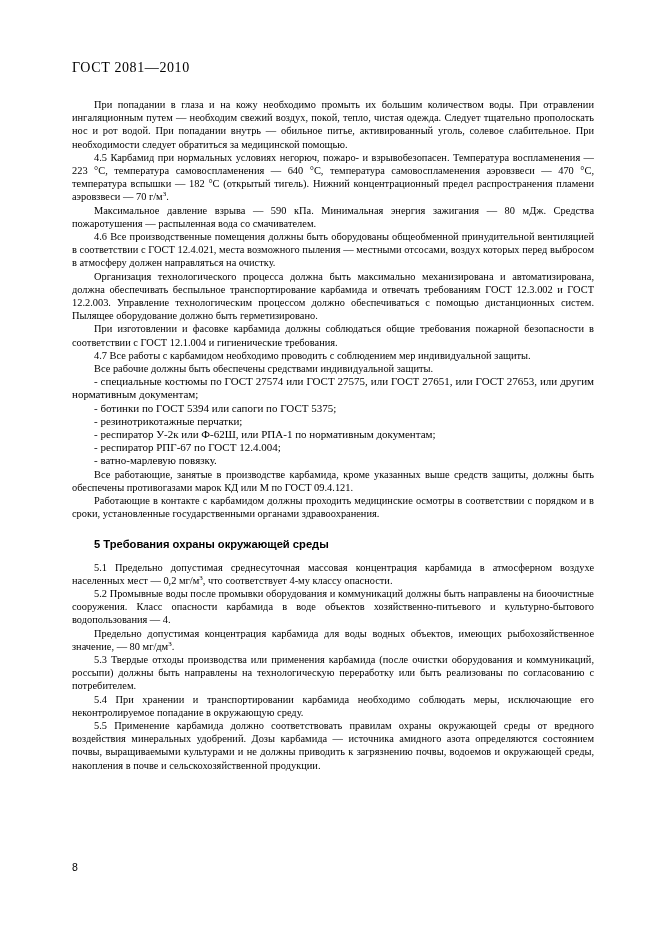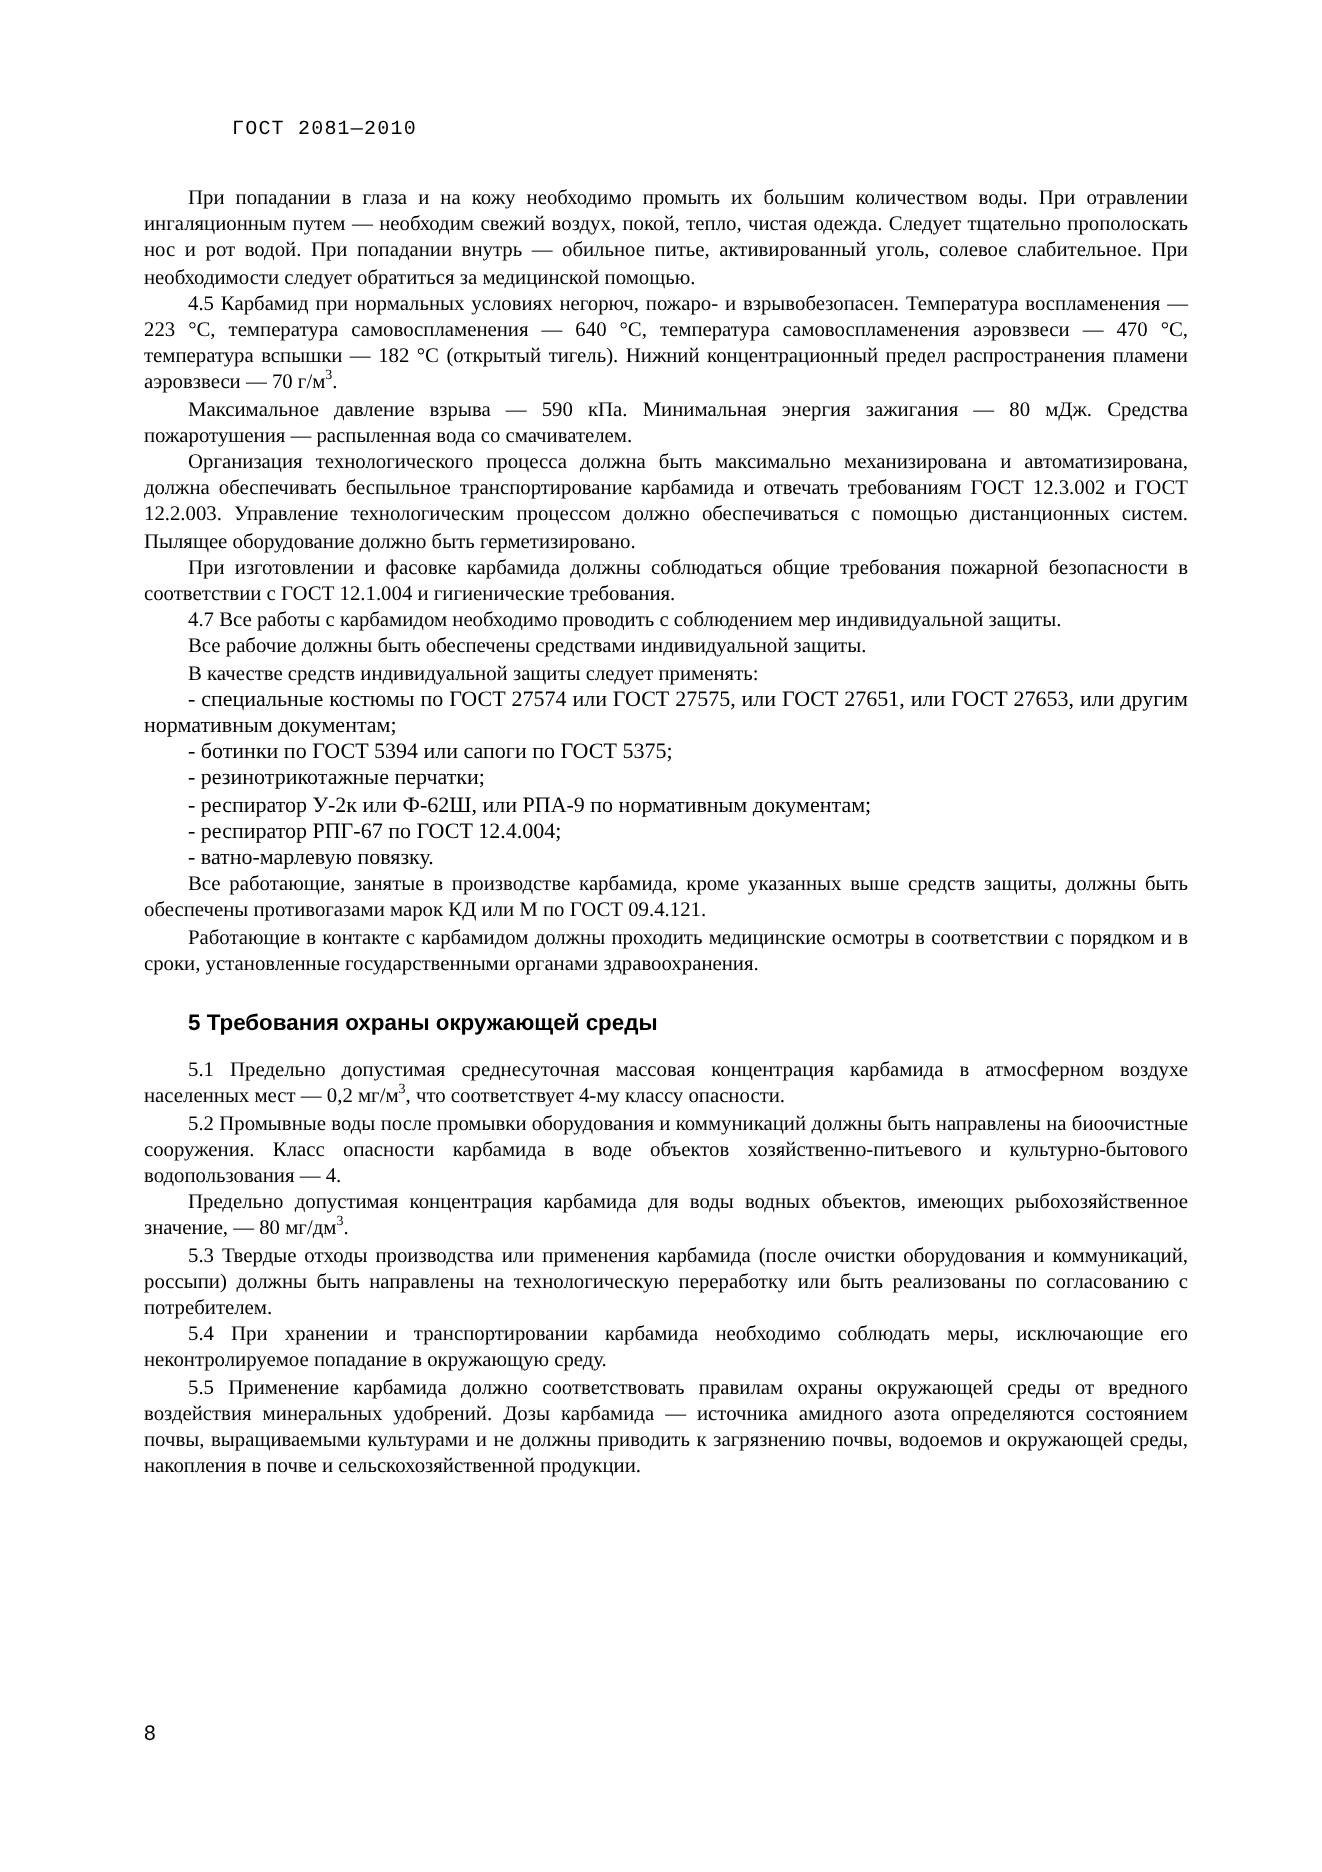--- a/index.html
+++ b/index.html
@@ -16,25 +16,24 @@
     color: #000000;
     overflow: hidden;
   }
   .content {
     position: absolute;
     left: 72px;
     top: 60px;
     width: 522px;
   }
   .doc-header {
-    font-family: Liberation Mono, monospace;
-    font-size: 10px;
+    font-family: Liberation Serif, serif;
+    font-size: 14px;
     letter-spacing: 0.6px;
     margin-bottom: 22px;
-    margin-left: 44px;
   }
   p.para {
     font-size: 10.4px;
     line-height: 13.2px;
     margin: 0;
     text-align: justify;
     text-indent: 22px;
     hyphens: manual;
   }
   p.dash {
@@ -69,29 +68,29 @@
 
 <div class="page">
 
   <div class="content">
 
     <div class="doc-header">ГОСТ  2081—2010</div>
 
     <p class="para">При попадании в глаза и на кожу необходимо промыть их большим количеством воды. При отравле­нии ингаляционным путем — необходим свежий воздух, покой, тепло, чистая одежда. Следует тщатель­но прополоскать нос и рот водой. При попадании внутрь — обильное питье, активированный уголь, солевое слабительное. При необходимости следует обратиться за медицинской помощью.</p>
     <p class="para">4.5  Карбамид при нормальных условиях негорюч, пожаро- и взрывобезопасен. Температура вос­пламенения — 223 °С, температура самовоспламенения — 640 °С, температура самовоспламенения аэровзвеси — 470 °С, температура вспышки — 182 °С (открытый тигель). Нижний концентрационный предел распространения пламени аэровзвеси — 70 г/м<sup>3</sup>.</p>
     <p class="para">Максимальное давление взрыва — 590 кПа. Минимальная энергия зажигания — 80 мДж. Сред­ства пожаротушения — распыленная вода со смачивателем.</p>
+    <p class="para">4.6  Все производственные помещения должны быть оборудованы общеобменной принудитель­ной вентиляцией в соответствии с ГОСТ 12.4.021, места возможного пыления — местными отсосами, воздух которых перед выбросом в атмосферу должен направляться на очистку.</p>
     <p class="para">Организация технологического процесса должна быть максимально механизирована и автомати­зирована, должна обеспечивать беспыльное транспортирование карбамида и отвечать требованиям ГОСТ 12.3.002 и ГОСТ 12.2.003. Управление технологическим процессом должно обеспечиваться с помощью дистанционных систем. Пылящее оборудование должно быть герметизировано.</p>
     <p class="para">При изготовлении и фасовке карбамида должны соблюдаться общие требования пожарной безо­пасности в соответствии с ГОСТ 12.1.004 и гигиенические требования.</p>
     <p class="para">4.7  Все работы с карбамидом необходимо проводить с соблюдением мер индивидуальной защиты.</p>
     <p class="para">Все рабочие должны быть обеспечены средствами индивидуальной защиты.</p>
-    <p class="para">В качестве средств индивидуальной защиты следует применять:</p>
     <p class="dash">-  специальные костюмы по ГОСТ 27574 или ГОСТ 27575, или ГОСТ 27651, или ГОСТ 27653, или другим нормативным документам;</p>
     <p class="dash">-  ботинки по ГОСТ 5394 или сапоги по ГОСТ 5375;</p>
     <p class="dash">-  резинотрикотажные перчатки;</p>
-    <p class="dash">-  респиратор У-2к или Ф-62Ш, или РПА-9 по нормативным документам;</p>
+    <p class="dash">-  респиратор У-2к или Ф-62Ш, или РПА-1 по нормативным документам;</p>
     <p class="dash">-  респиратор РПГ-67 по ГОСТ 12.4.004;</p>
     <p class="dash">-  ватно-марлевую повязку.</p>
     <p class="para">Все работающие, занятые в производстве карбамида, кроме указанных выше средств защиты, должны быть обеспечены противогазами марок КД или М по ГОСТ 09.4.121.</p>
     <p class="para">Работающие в контакте с карбамидом должны проходить медицинские осмотры в соответствии с порядком и в сроки, установленные государственными органами здравоохранения.</p>
 
     <h2 class="section">5  Требования охраны окружающей среды</h2>
 
     <p class="para">5.1  Предельно допустимая среднесуточная массовая концентрация карбамида в атмосферном воздухе населенных мест — 0,2 мг/м<sup>3</sup>, что соответствует 4-му классу опасности.</p>
     <p class="para">5.2  Промывные воды после промывки оборудования и коммуникаций должны быть направлены на биоочистные сооружения. Класс опасности карбамида в воде объектов хозяйственно-питьевого и куль­турно-бытового водопользования — 4.</p>
     <p class="para">Предельно допустимая концентрация карбамида для воды водных объектов, имеющих рыбохо­зяйственное значение, — 80 мг/дм<sup>3</sup>.</p>

